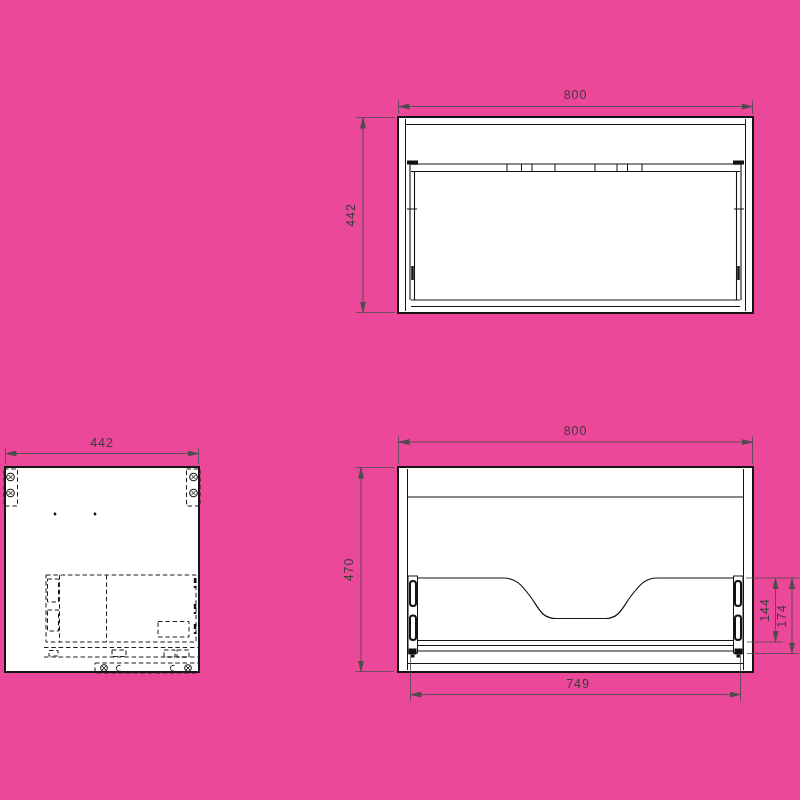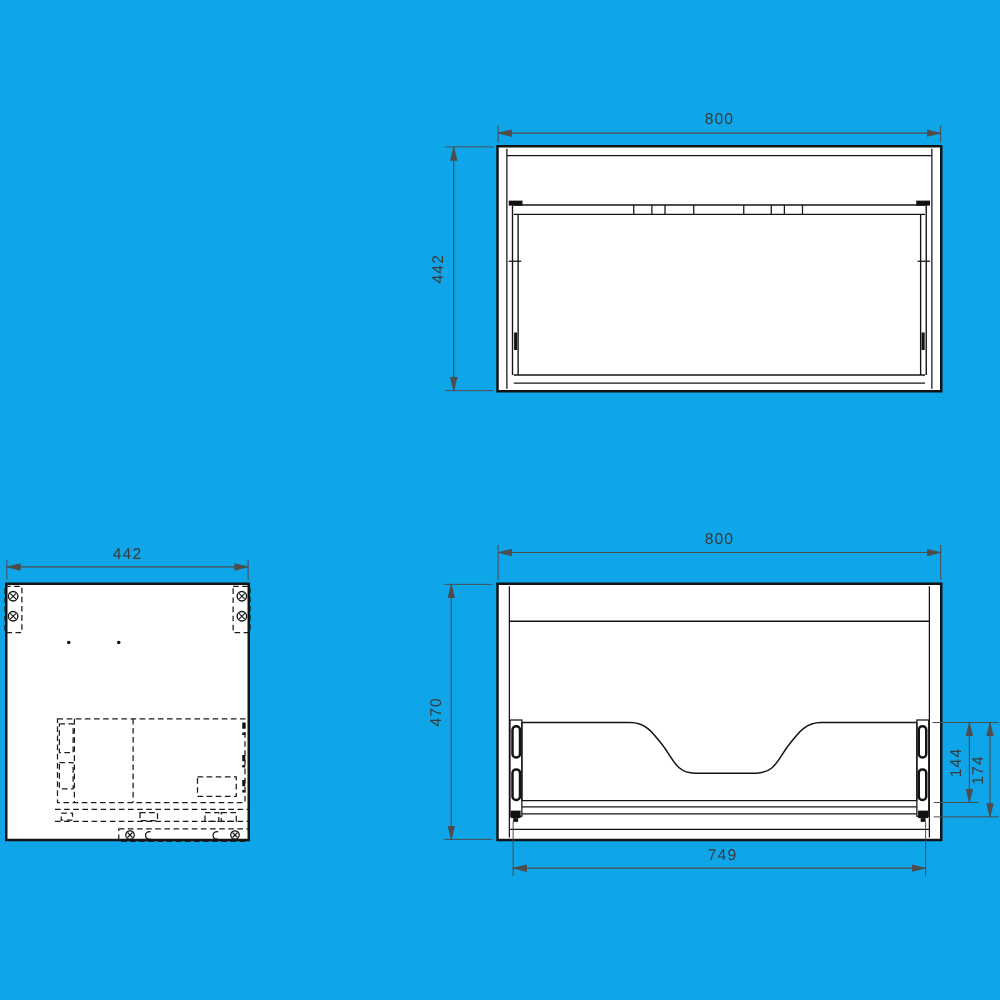--- a/index.html
+++ b/index.html
@@ -1,16 +1,16 @@
 <!DOCTYPE html>
 <html><head>
 <meta charset="utf-8">
 <style>
   html,body{margin:0;padding:0;background:#ffffff;}
-  .canvas{position:relative;width:800px;height:800px;background:#0ea5e9;overflow:hidden;
+  .canvas{position:relative;width:800px;height:800px;background:#ec4899;overflow:hidden;
           font-family:"Liberation Sans", sans-serif;}
   svg{display:block;}
   .geo{stroke:#141414;fill:none;}
   .geo-thick{stroke:#141414;stroke-width:2;fill:#ffffff;}
   .hid{stroke:#1c1c1c;fill:none;stroke-dasharray:4.5 2.8;stroke-width:1;}
   .hid-thick{stroke:#111;stroke-width:2.4;stroke-dasharray:5 3;fill:none;}
   .dim{stroke:#4d4d4d;stroke-width:0.9;fill:none;}
   .ext{stroke:#4d4d4d;stroke-width:0.8;fill:none;}
   .dimtxt{font-size:12.5px;fill:#3a3a3a;letter-spacing:0.9px;text-anchor:middle;
           font-family:"Liberation Sans", sans-serif;}

